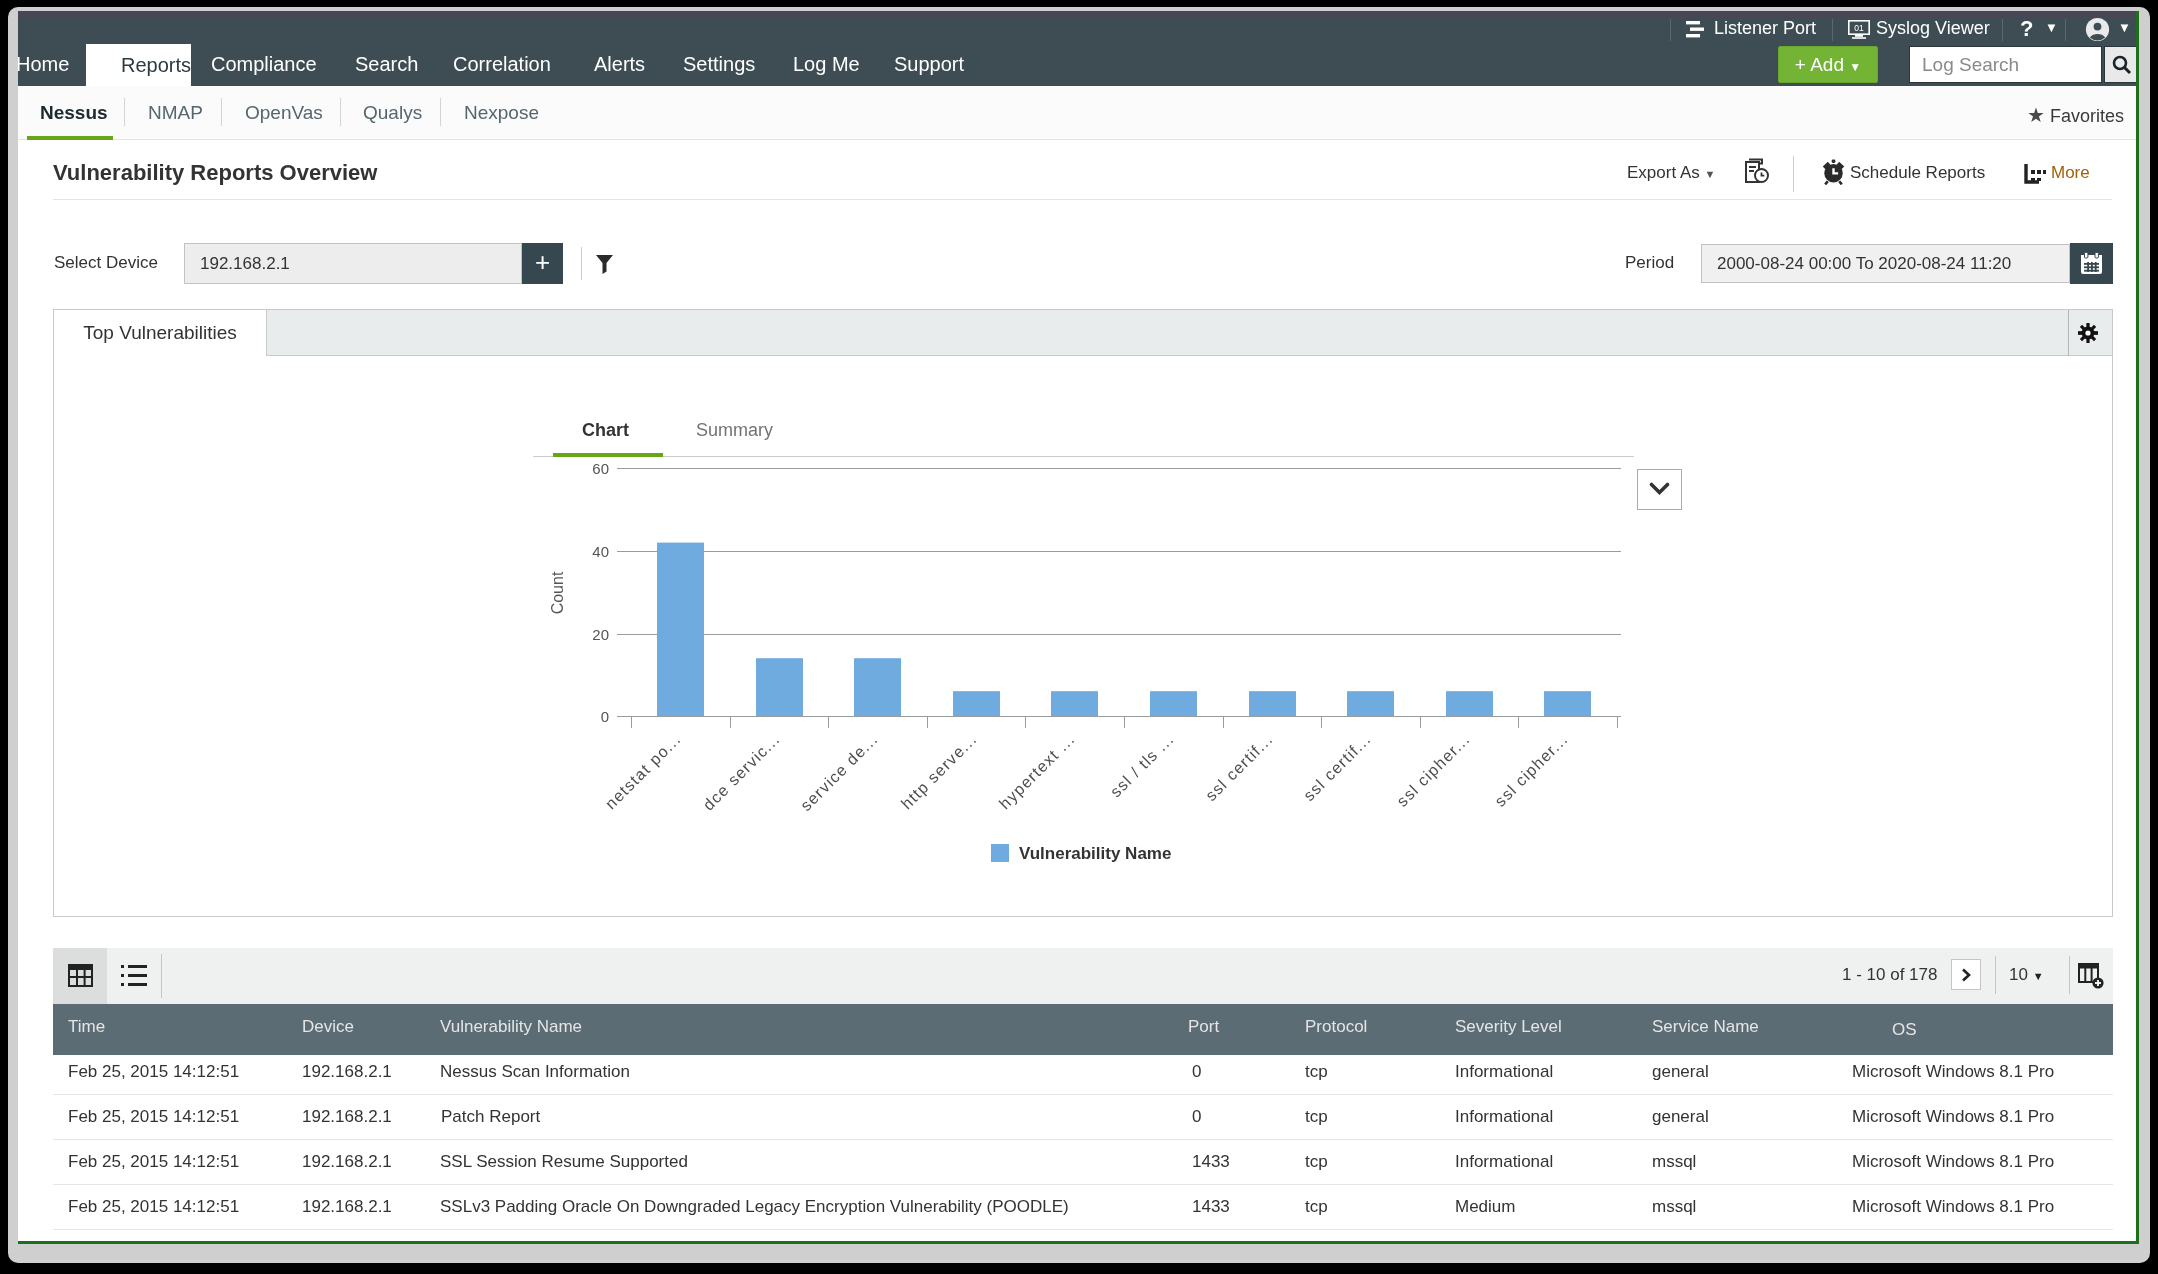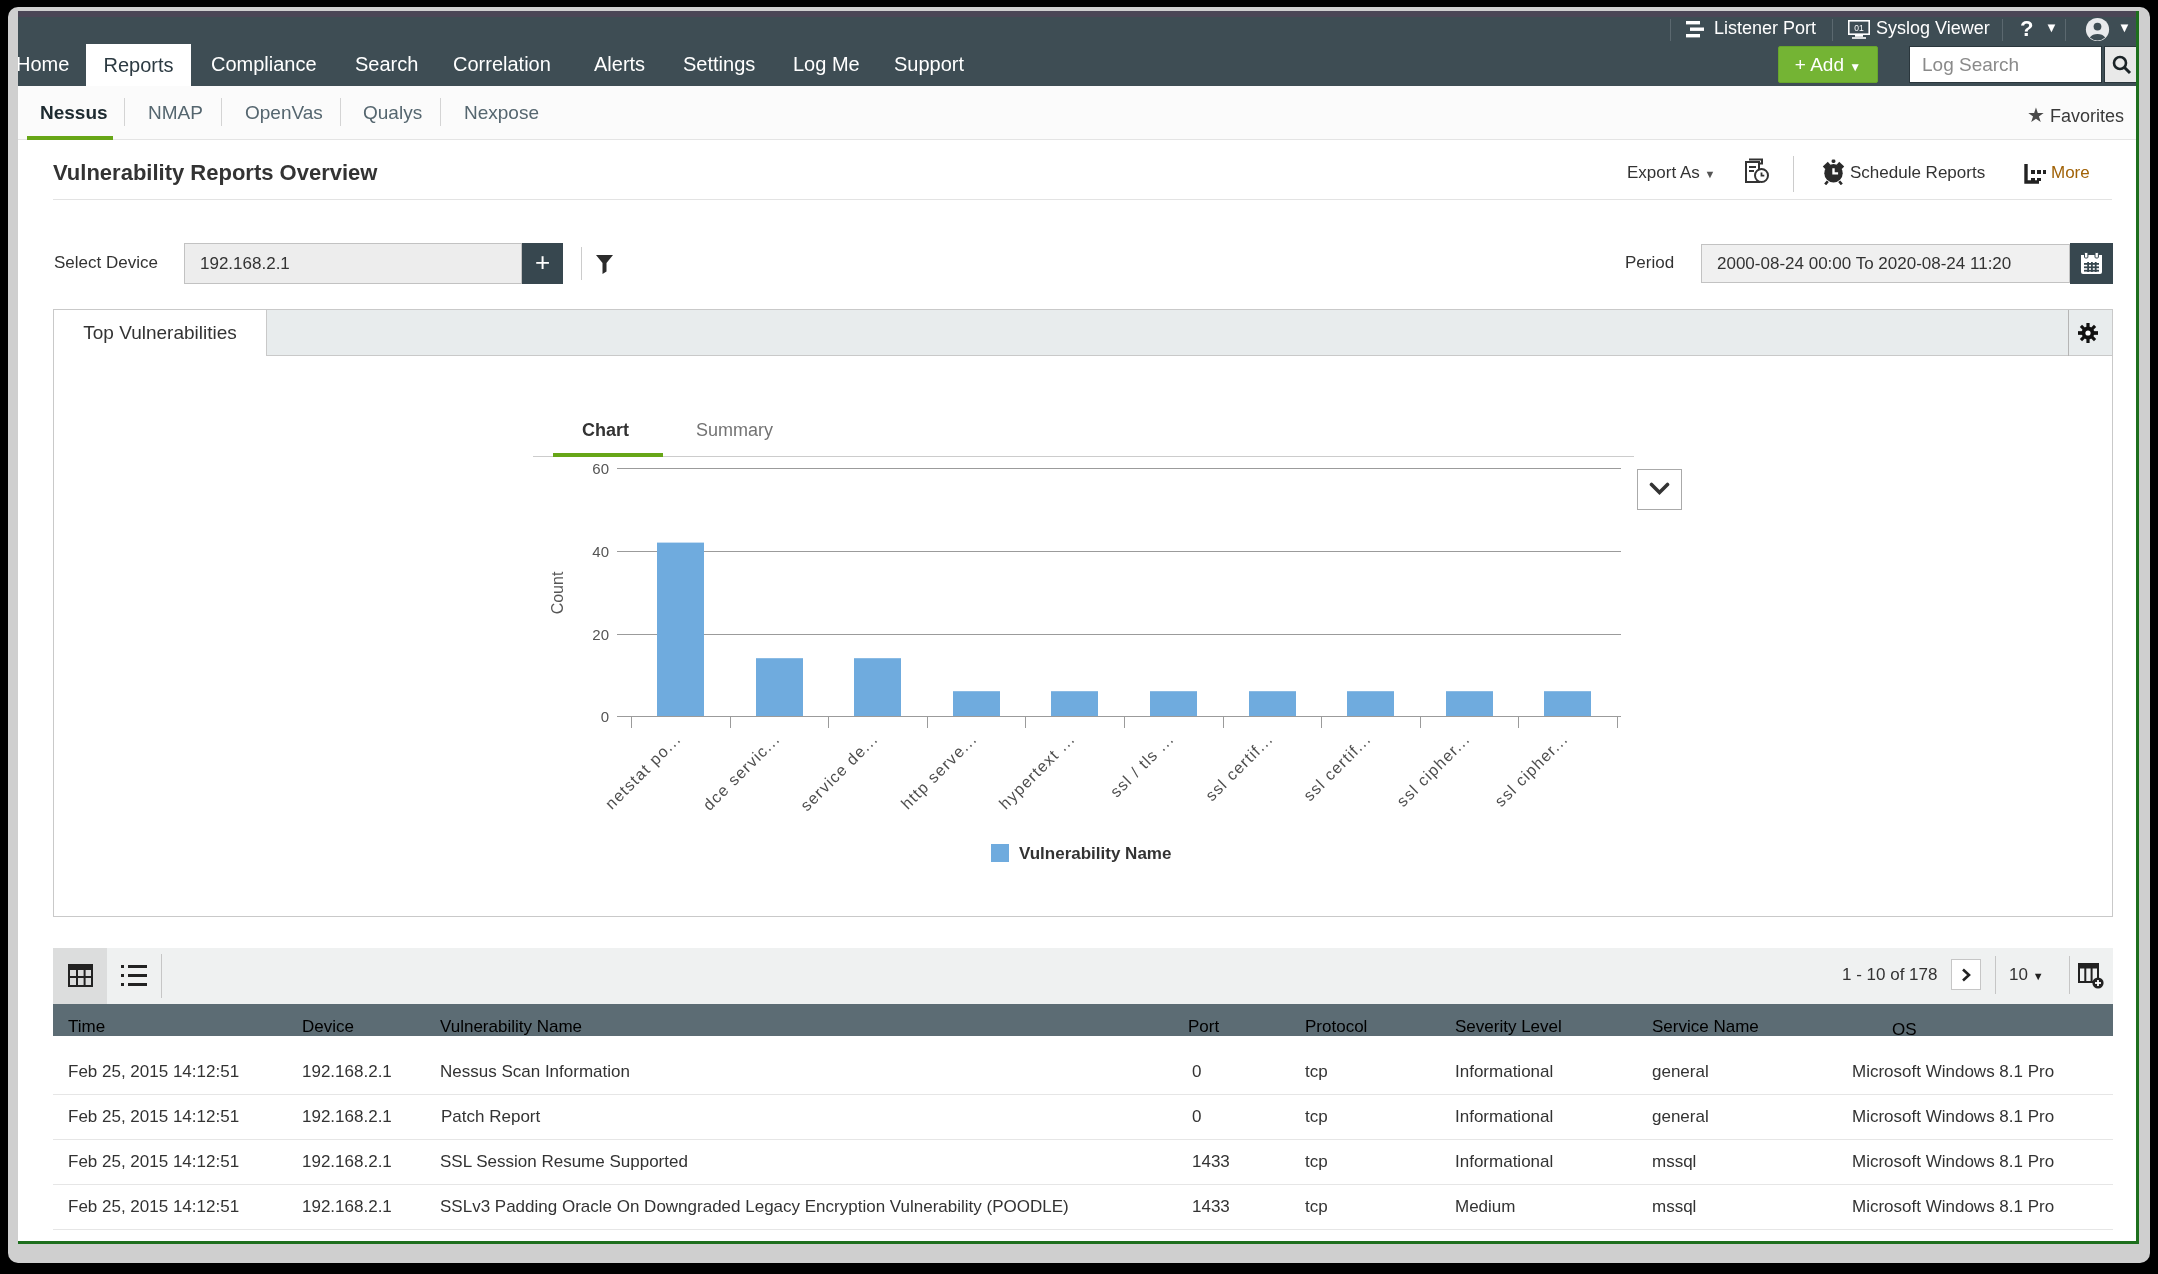--- a/index.html
+++ b/index.html
@@ -39,21 +39,21 @@
     <svg class="abs" style="left:427px;top:0px;" width="25" height="25" viewBox="0 0 25 25">
         <circle cx="12.5" cy="12.5" r="11.6" fill="#e8eaec"></circle>
         <circle cx="12.5" cy="9.6" r="3.9" fill="#3e4d54"></circle>
         <path d="M4.8 20.5 a9 7.5 0 0 1 15.4 0 a11.6 11.6 0 0 1 -15.4 0 Z" fill="#3e4d54"></path>
       </svg>
     <div class="abs" style="left:460px;top:3px;font-size:13px;">▼</div>
   </div>
 
   <div class="abs" style="left:0;top:33px;width:2118px;height:42px;color:#fff;font-size:20px;">
     <div class="abs" style="left:-2px;top:9px;">Home</div>
-    <div class="abs" style="left:68px;top:0;width:105px;height:42px;background:#fff;color:#2c3a42;text-align:center;line-height:42px;">Reports</div>
+    <div class="abs" style="left:68px;top:0;width:105px;height:42px;background:#fff;color:#2c3a42;text-align:right;line-height:42px;">Reports</div>
     <div class="abs" style="left:193px;top:9px;">Compliance</div>
     <div class="abs" style="left:337px;top:9px;">Search</div>
     <div class="abs" style="left:435px;top:9px;">Correlation</div>
     <div class="abs" style="left:576px;top:9px;">Alerts</div>
     <div class="abs" style="left:665px;top:9px;">Settings</div>
     <div class="abs" style="left:775px;top:9px;">Log Me</div>
     <div class="abs" style="left:876px;top:9px;">Support</div>
     <div class="abs" style="left:1760px;top:2px;width:100px;height:37px;background:#74b434;border:1px solid #67a52c;border-radius:2px;text-align:center;line-height:35px;font-size:19px;">+ Add <span style="font-size:12px;">▼</span></div>
     <div class="abs" style="left:1891px;top:2px;width:193px;height:37px;background:#fff;border:1px solid #2a363c;color:#8a8a8a;font-size:19px;line-height:35px;padding-left:12px;">Log Search</div>
     <div class="abs" style="left:2086px;top:2px;width:35px;height:37px;background:#e9e9e9;border:1px solid #2a363c;">
@@ -258,21 +258,21 @@
         <rect x="1" y="1" width="19" height="18" fill="none" stroke="#222" stroke-width="2"></rect>
         <rect x="1" y="1" width="19" height="4.5" fill="#222"></rect>
         <line x1="7.3" y1="5" x2="7.3" y2="19" stroke="#222" stroke-width="2"></line>
         <line x1="13.6" y1="5" x2="13.6" y2="19" stroke="#222" stroke-width="2"></line>
         <circle cx="20" cy="20" r="5.6" fill="#222"></circle>
         <line x1="20" y1="17" x2="20" y2="23" stroke="#fff" stroke-width="1.8"></line>
         <line x1="17" y1="20" x2="23" y2="20" stroke="#fff" stroke-width="1.8"></line>
       </svg>
   </div>
 
-  <div class="abs" style="left:35px;top:993px;width:2060px;height:32px;background:#5c6c74;color:#000000;font-size:17px;">
+  <div class="abs" style="left:35px;top:993px;width:2060px;height:51px;background:#5c6c74;color:#e5e5e5;font-size:17px;">
     <div class="abs" style="left:15px;top:13px;">Time</div>
     <div class="abs" style="left:249px;top:13px;">Device</div>
     <div class="abs" style="left:387px;top:13px;">Vulnerability Name</div>
     <div class="abs" style="left:1135px;top:13px;">Port</div>
     <div class="abs" style="left:1252px;top:13px;">Protocol</div>
     <div class="abs" style="left:1402px;top:13px;">Severity Level</div>
     <div class="abs" style="left:1599px;top:13px;">Service Name</div>
     <div class="abs" style="left:1799px;top:16px;margin-left:40px;">OS</div>
   </div>
   <div class="abs" style="left:35px;top:1039px;width:2060px;font-size:17px;color:#333;">

